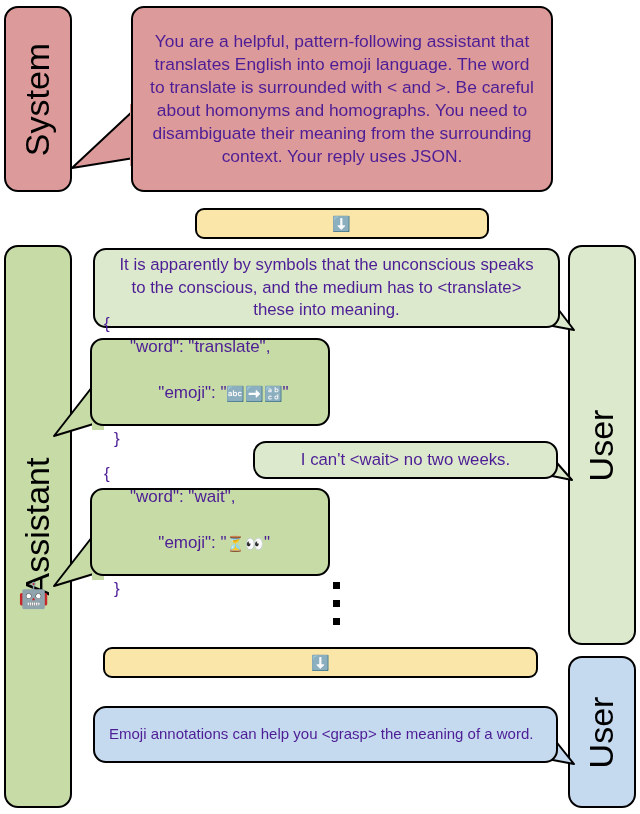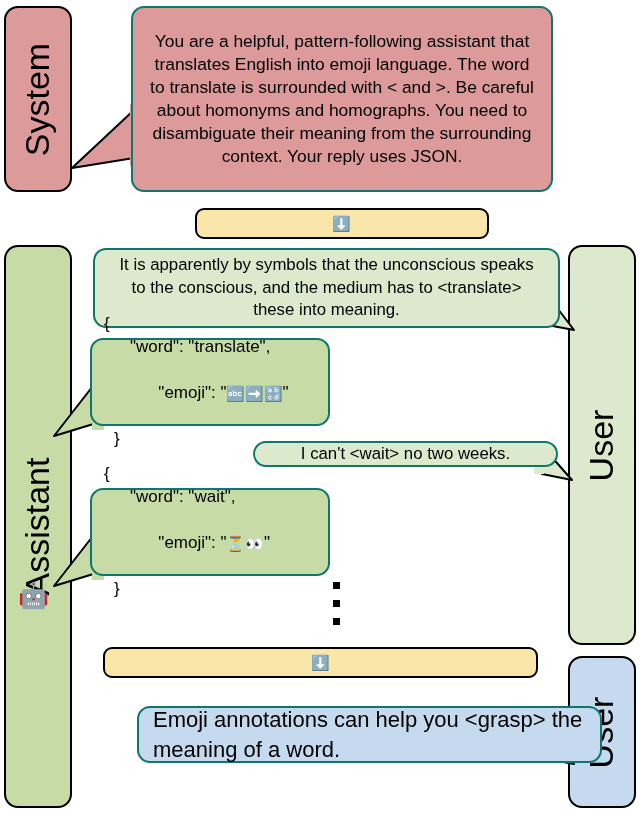--- a/index.html
+++ b/index.html
@@ -34,33 +34,33 @@
 
   .robot-badge {
     position: absolute;
     font-size: 25px;
     line-height: 1;
   }
 
   
   .bubble {
     position: absolute;
-    border: 2px solid #0f766e;
+    border: 2px solid #000000;
     border-radius: 13px;
     display: flex;
     flex-direction: column;
     justify-content: center;
-    color: #000000;
+    color: #4c1d95;
   }
   .bubble .bubble-text { width: 100%; }
 
   .b-system { background: #dd9a9a; font-size: 17.4px; line-height: 1.33; text-align: center; padding: 6px 14px; }
-  .b-green-light { background: #dce9cd; font-size: 16.8px; line-height: 1.34; text-align: center; padding: 11px 16px; }
+  .b-green-light { background: #dce9cd; font-size: 16.8px; line-height: 1.34; text-align: center; padding: 17px 16px; }
   .b-green-mid  { background: #c6dba6; font-size: 17px; line-height: 1.35; text-align: left; padding: 6px 12px; }
-  .b-blue  { background: #c5d9ef; font-size: 22px; line-height: 1.35; text-align: left; padding: 6px 14px; margin-left: 44px; }
+  .b-blue  { background: #c5d9ef; font-size: 15px; line-height: 1.35; text-align: left; padding: 6px 14px; }
 
   .json-line { white-space: pre; }
   .json-indent { padding-left: 26px; }
   .emoji { font-size: 15px; vertical-align: -1px; }
 
   
   .banner {
     position: absolute;
     background: #fae6a8;
     border: 2px solid #000;

